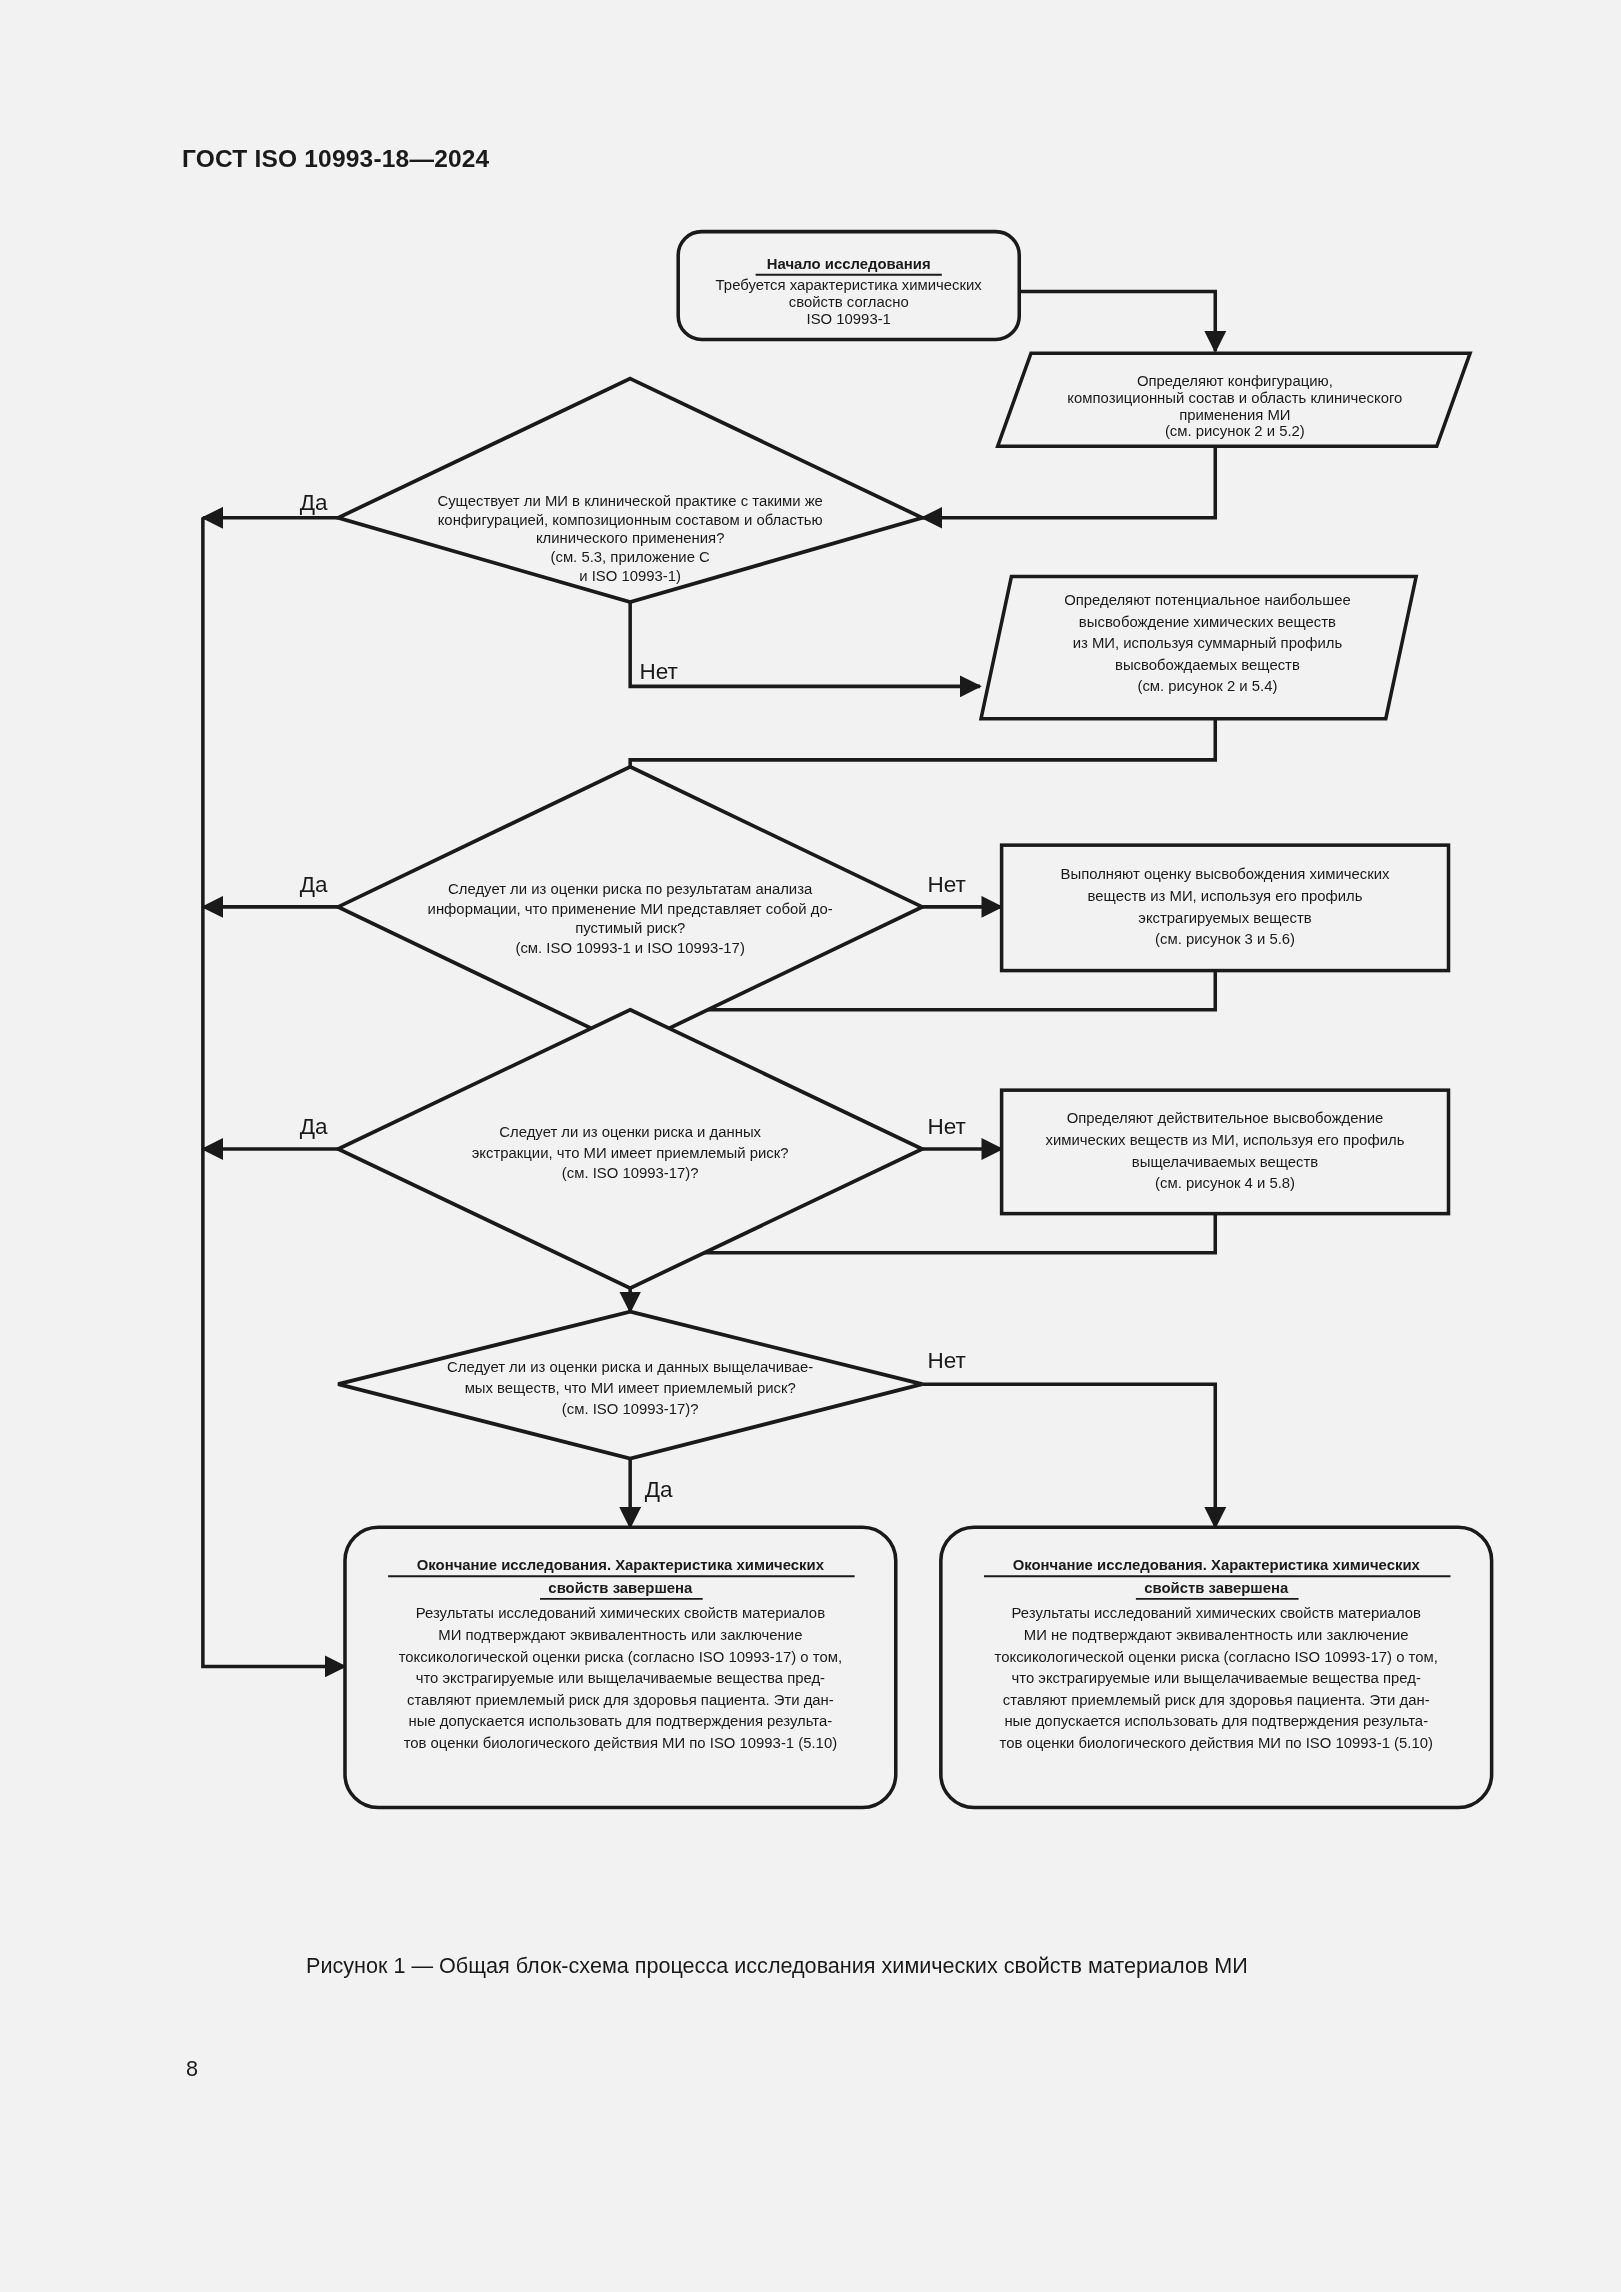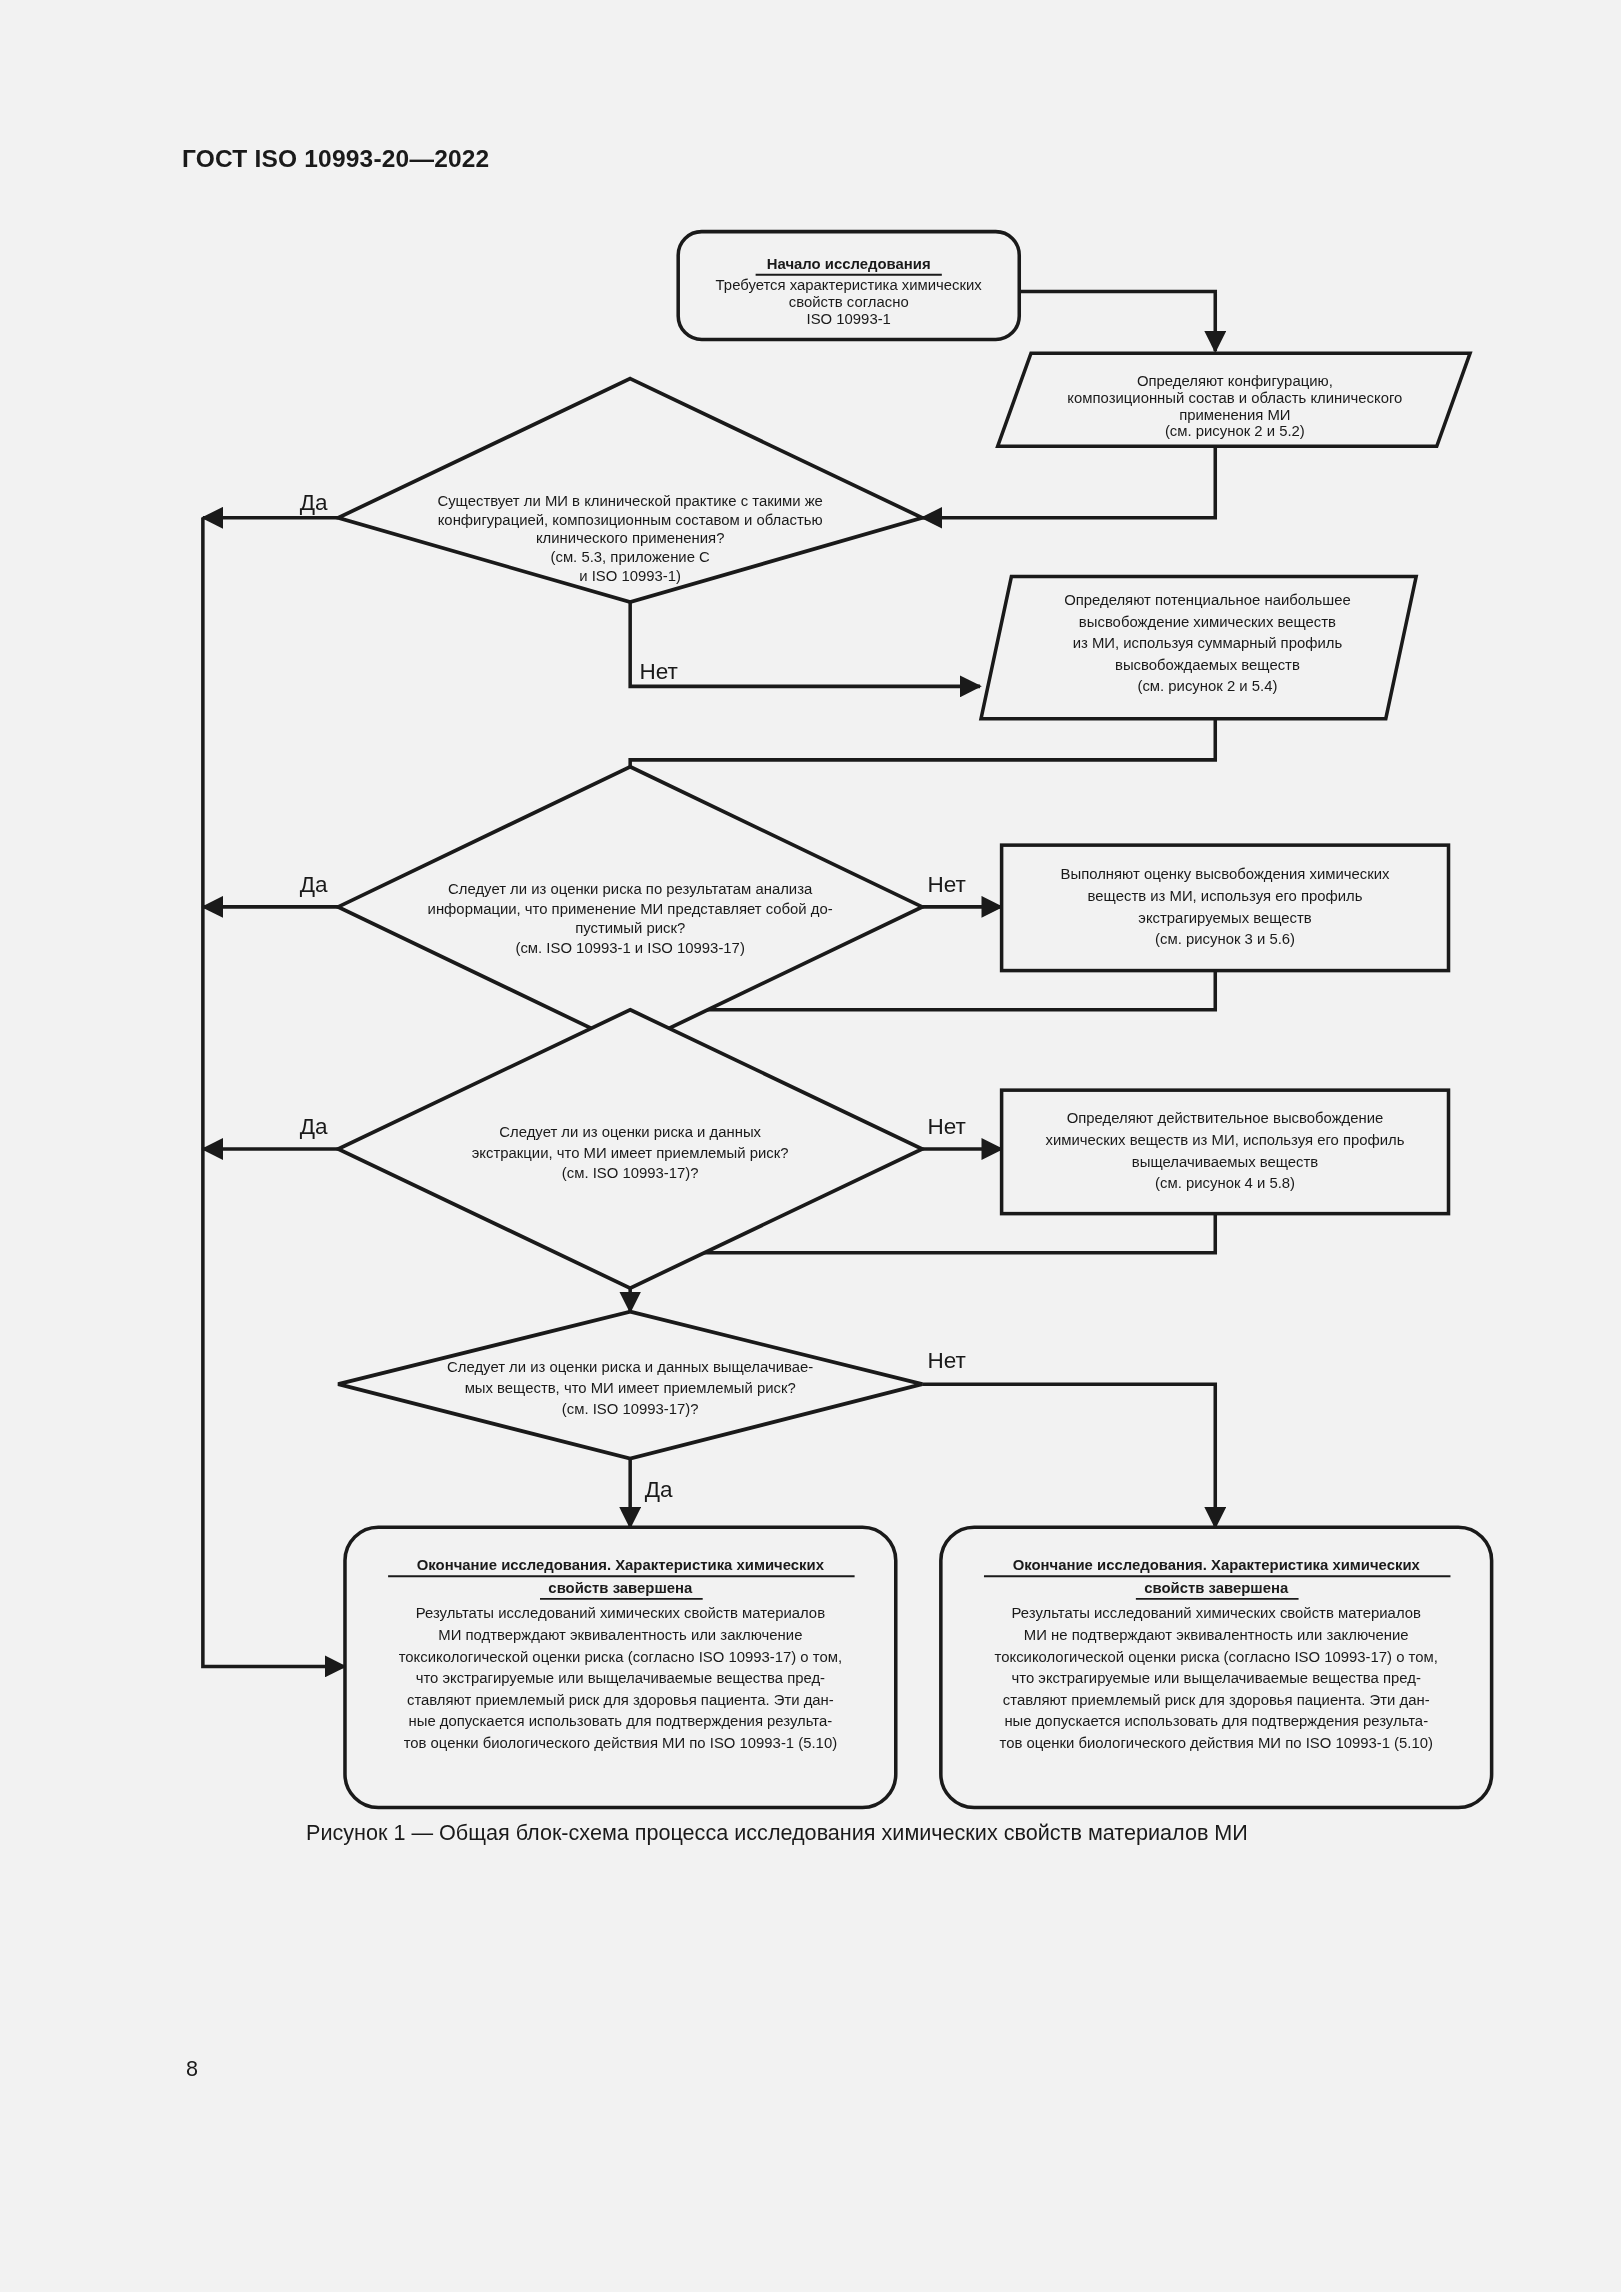--- a/index.html
+++ b/index.html
@@ -49,21 +49,21 @@
     top: 1875px;
     font-size: 21px;
     white-space: nowrap;
   }
   .note-label {
     letter-spacing: 4.1px;
   }
   .fig-caption {
     position: absolute;
     left: 306px;
-    top: 1820px;
+    top: 1953px;
     font-size: 21.6px;
     white-space: nowrap;
   }
   .page-number {
     position: absolute;
     left: 186px;
     top: 2056px;
     font-size: 21.6px;
   }
   
@@ -72,21 +72,21 @@
   .t13b { font-size: 15.2px; font-weight: bold; }
   .yn { font-size: 23px; }
   .shape { fill: #f2f2f2; stroke: #1a1a1a; }
   .lead { stroke: #1a1a1a; fill: none; }
 </style>
 </head>
 <body>
 
 <div class="page">
 
-  <div class="doc-header">ГОСТ ISO 10993-20—2022</div>
+  <div class="doc-header">ГОСТ ISO 10993-18—2024</div>
 
   <div class="figure-area">
     <svg class="flow" viewBox="0 0 1654 2339">
       <defs>
         <marker id="arrow" viewBox="0 0 10 10" refX="9.2" refY="5" markerWidth="6.2" markerHeight="6.2" orient="auto-start-reverse">
           <path d="M 0 0 L 10 5 L 0 10 z" fill="#1a1a1a"></path>
         </marker>
       </defs>
 
       <g class="lead" stroke-width="3.6">

